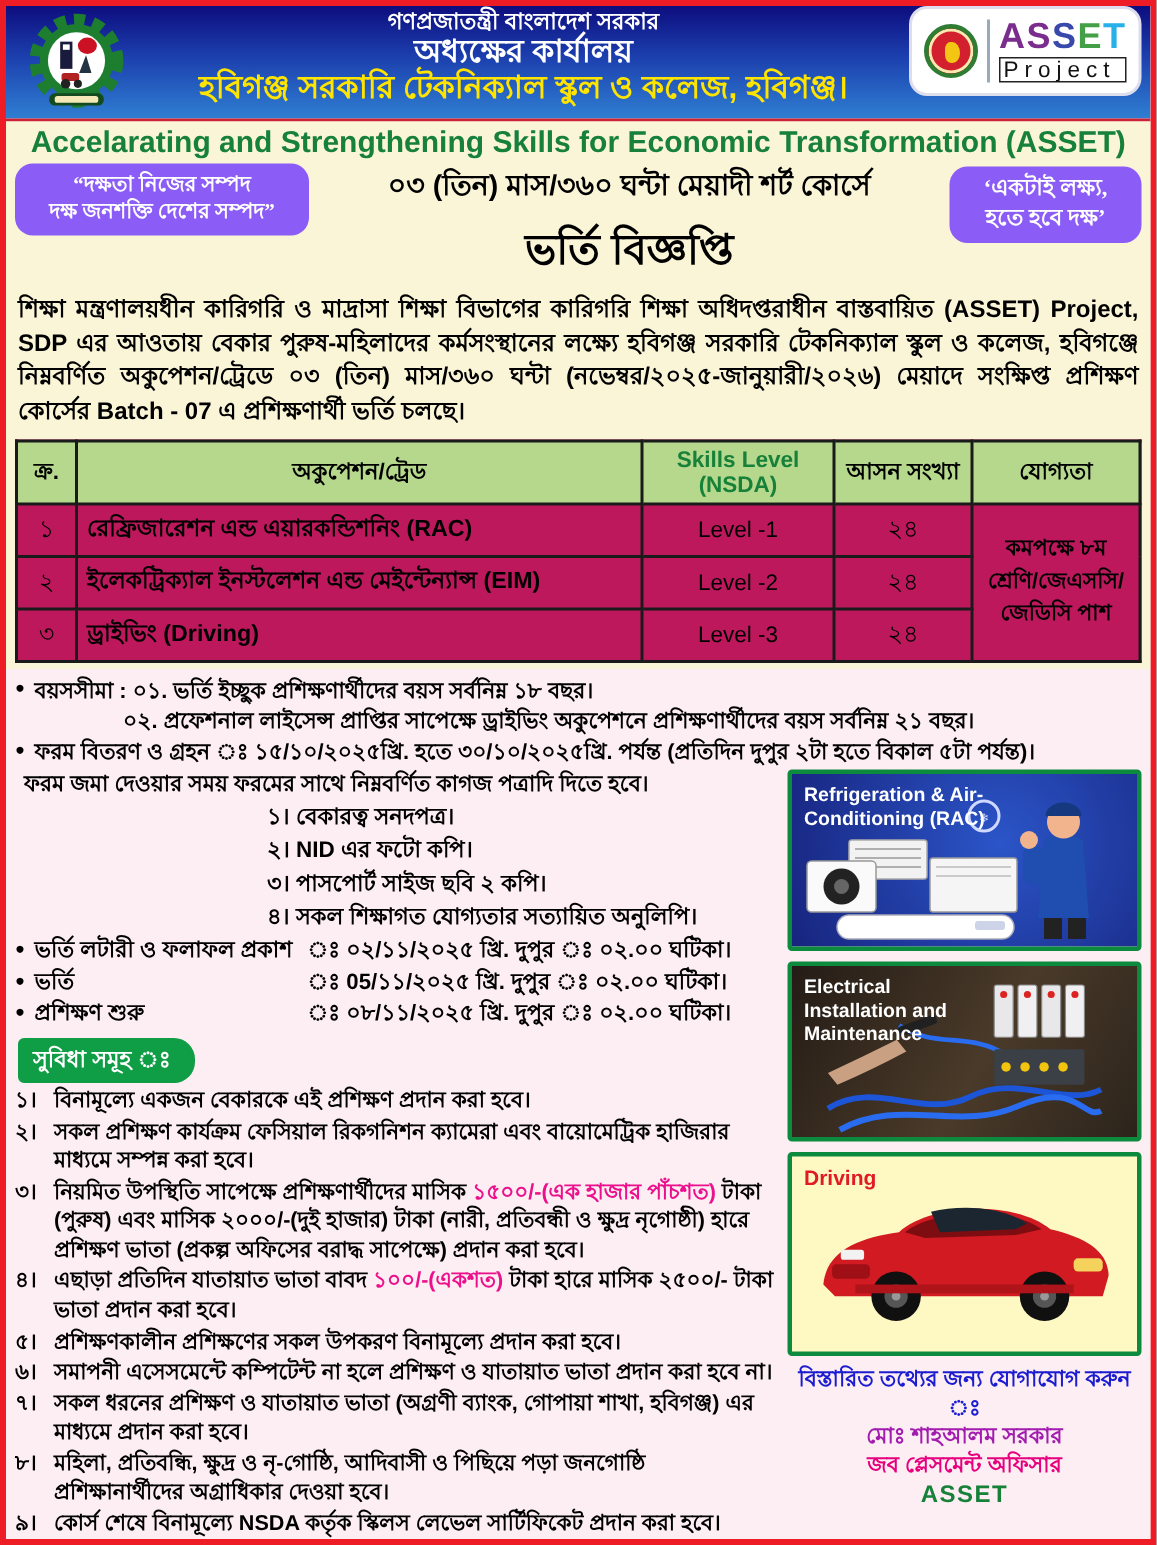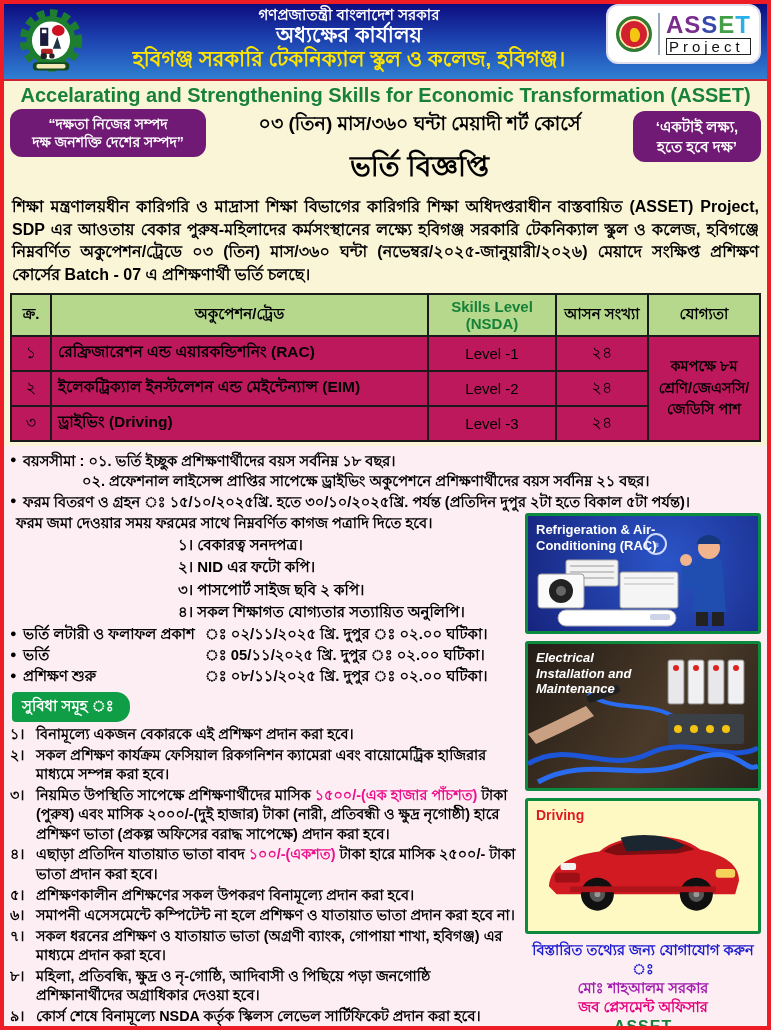--- a/index.html
+++ b/index.html
@@ -33,22 +33,22 @@
   .asset-sep { width:2px; height:42px; background:#9ab; }
   .asset-words { line-height:1; text-align:left; }
   .asset-word { font-size:24px; font-weight:bold; letter-spacing:1px; }
   .aw-a,.aw-s1 { color:#7b2d8e; } .aw-s2 { color:#3949ab; } .aw-e { color:#43a047; } .aw-t { color:#29b0e8; }
   .asset-sub { font-size:15px; color:#111; letter-spacing:4px; border:1px solid #222; padding:0 2px; margin-top:1px; }
   
   .cream { background:#fbf5d8; padding:3px 6px 4px 6px; flex:0 0 auto; }
   .eng-title { text-align:center; color:#17813a; font-size:20px; font-weight:bold; }
   .badge-row { display:flex; align-items:flex-start; margin-top:2px; }
   .badge {
-    background:#701a75; color:#fff; font-weight:bold; border-radius:12px;
-    padding:6px 8px; text-align:center; line-height:1.3;
+    background:#8b5cf6; color:#fff; font-weight:bold; border-radius:12px;
+    padding:6px 8px; text-align:center; line-height:1.3;font-family:Liberation Serif, serif;
   }
   .badge-left { width:196px; font-size:14px; flex:0 0 auto; }
   .badge-right { width:128px; font-size:15px; flex:0 0 auto; margin-top:2px; }
   .title-center { flex:1; text-align:center; }
   .course-line { font-size:19px; font-weight:bold; color:#000; }
   .notice-title { font-size:28px; font-weight:bold; color:#000; margin-top:4px; }
   .intro { font-size:16px; font-weight:bold; color:#000; text-align:justify; line-height:1.42; margin-top:4px; padding:0 2px; }
   
   table.trades { width:100%; border-collapse:collapse; margin-top:6px; background:#be185d; }
   table.trades th, table.trades td { border:2px solid #1a1a1a; padding:3px 6px; }
@@ -76,21 +76,21 @@
     border-radius:4px 14px 14px 4px; padding:2px 16px 3px 10px; margin:4px 0 2px 2px;
   }
   .benefit { font-size:14.4px; line-height:1.36; display:flex; margin-top:1px; }
   .benefit .num { flex:0 0 auto; width:26px; }
   .benefit .num.w { width:34px; }
   .benefit .txt { flex:1; }
   .hl { color:#ec108c; }
   
   .card { border:3px solid #0c8a3e; border-radius:3px; position:relative; overflow:hidden; margin-bottom:7px; }
   .card-rac { height:121px; background:radial-gradient(circle at 60% 40%,#2b55c8,#17247e); }
-  .card-eim { height:150px; background:linear-gradient(120deg,#241c16,#4a3a29 55%,#2c241c);font-style:italic; }
+  .card-eim { height:120px; background:linear-gradient(120deg,#241c16,#4a3a29 55%,#2c241c); }
   .card-drv { height:136px; background:#fef9c3; }
   .card-label { position:absolute; top:6px; left:8px; font-size:13px; font-weight:bold; color:#fff; width:130px; line-height:1.2; }
   .card-drv .card-label { color:#e01b24; font-size:14px; width:auto; }
   .card svg { position:absolute; inset:0; width:100%; height:100%; }
   
   .contact { text-align:center; line-height:1.3; margin-top:2px; }
   .c-head { color:#1b1bd0; font-size:14.6px; font-weight:bold; }
   .c-name { color:#a21caf; font-size:14.6px; font-weight:bold; }
   .c-role { color:#e6007e; font-size:14.6px; font-weight:bold; }
   .c-org { color:#17813a; font-size:16px; font-weight:bold; letter-spacing:1px; }

